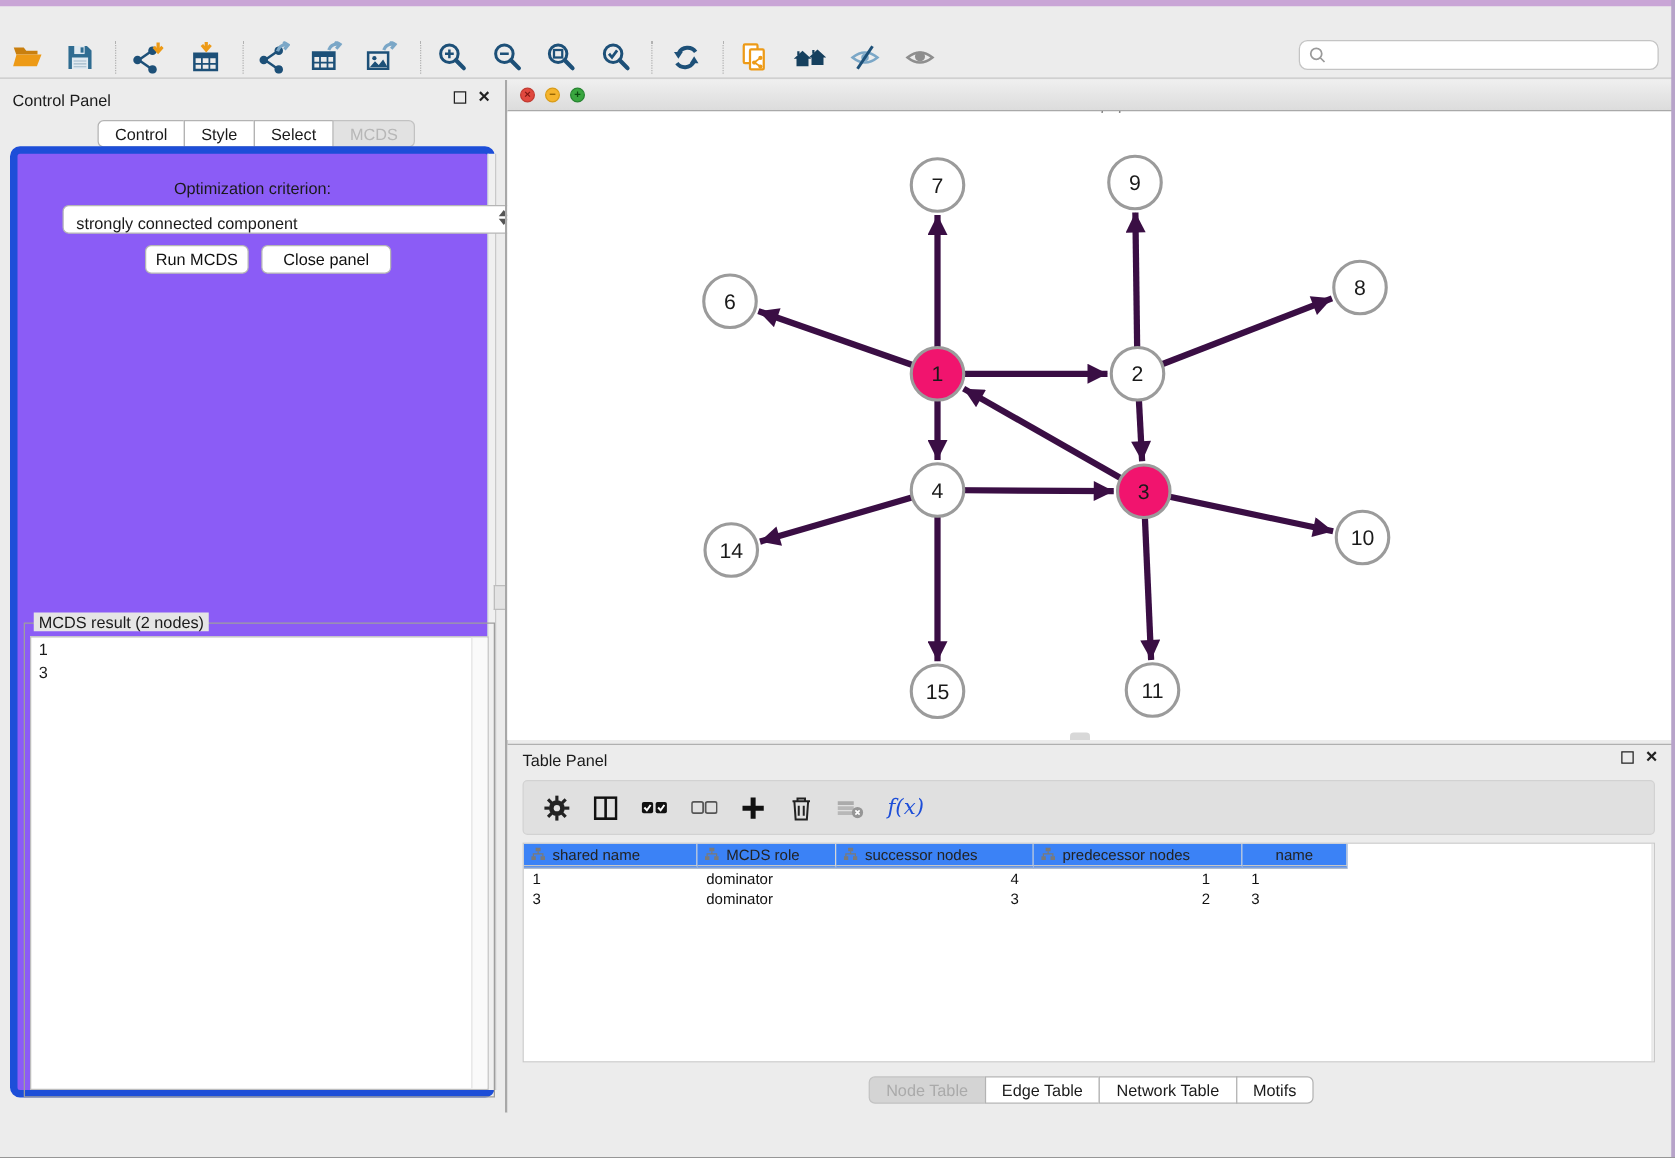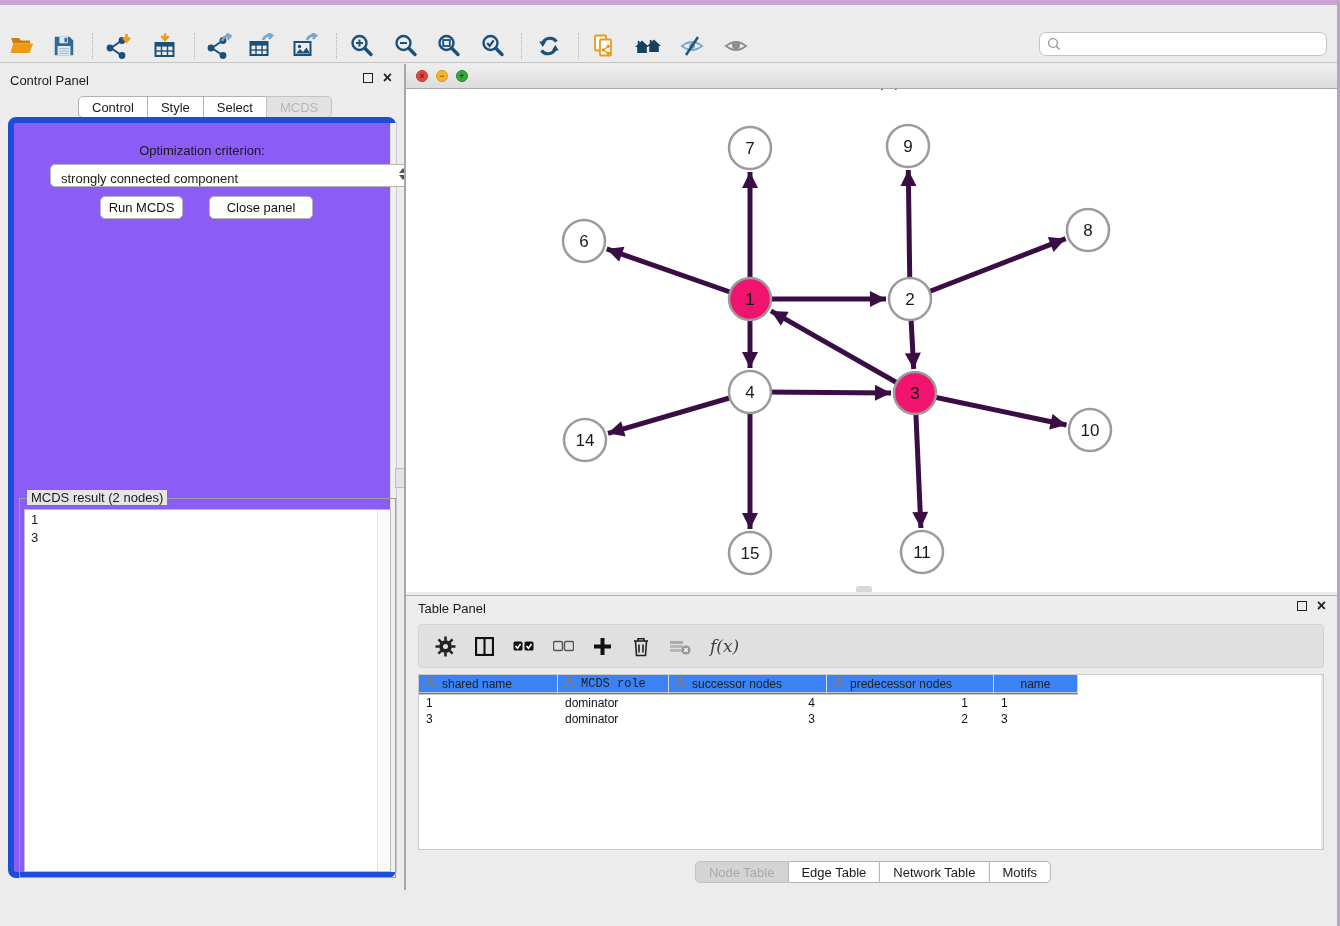--- a/index.html
+++ b/index.html
@@ -76,21 +76,21 @@
   .canvas { position:absolute; left:0; top:26px; right:0; bottom:0; background:#fff; overflow:hidden; }
   .canvas-hscroll-nub { position:absolute; left:450px; bottom:0; width:16px; height:6px; background:#d8d8d8; border-radius:3px 3px 0 0; }
 
   
   .tp { position:absolute; left:406px; top:595px; right:0; bottom:36px; background:#ececec; border-top:1px solid #b0b0b0; }
   .tp-title { position:absolute; left:12px; top:5px; font-size:13px; }
   .tp-controls { position:absolute; right:14px; top:5px; display:flex; gap:10px; align-items:center; }
   .tp-toolbar { position:absolute; left:12px; right:16px; top:28px; height:44px; background:#e0e0e0;
                 border:1px solid #d2d2d2; border-radius:4px; display:flex; align-items:center; gap:19px; padding-left:16px; }
   .tpi { display:flex; align-items:center; justify-content:center; cursor:default; }
-  .fx-label { font-family:"DejaVu Serif", serif; font-style:italic; font-size:17px; color:#404040; }
+  .fx-label { font-family:"DejaVu Serif", serif; font-style:italic; font-size:17px; color:#1d4ed8; }
   .tbl { position:absolute; left:12px; right:16px; top:78px; height:176px; background:#fff; border:1px solid #c9c9c9; overflow:hidden; }
   .tbl-header { display:flex; }
   .th { height:20px; background:#3b82f6; border-right:1px solid #d6d6d6; border-bottom:3px double #c6c6c6;
         display:flex; align-items:center; gap:6px; padding-left:6px; font-size:12px; color:#222; }
   .th.center { justify-content:center; padding-left:0; }
   .tr { display:flex; height:16px; }
   .td { font-size:12px; line-height:16px; padding-left:7px; color:#111; white-space:nowrap; overflow:hidden; }
   .td.right { text-align:right; padding-left:0; }
   .tbl-vscroll { position:absolute; right:0; top:0; bottom:0; width:2px; background:#e9e9e9; }
   .tp-tabs { position:absolute; left:50%; transform:translateX(-50%); bottom:7px; display:flex; }
@@ -324,21 +324,21 @@
     <div class="cp-content">
       <div class="cp-scrolltrack"></div>
       <div class="opt-label">Optimization criterion:</div>
       <div class="dropdown">
         <span>strongly connected component</span>
         <span class="stepper">
             <span class="tri-up"></span>
             <span class="tri-down"></span>
           </span>
       </div>
-      <div class="mac-btn" style="left:86px; width:83px;">Run MCDS</div>
+      <div class="mac-btn" style="left:102px; width:83px;">Run MCDS</div>
       <div class="mac-btn" style="left:195px; width:104px;">Close panel</div>
       <div class="result-group">
         <div class="result-title">MCDS result (2 nodes)</div>
         <div class="result-area" id="result-area">
           <div class="result-scroll"></div>
         <div class="result-line">1</div>
             <div class="result-line">3</div>
           </div>
       </div>
     </div>
@@ -510,21 +510,21 @@
       <div class="tbl-header" id="tbl-header">
           <div class="th" style="width: 139px;">
             <svg width="11" height="11" viewBox="0 0 11 11">
               <rect x="3.5" y="0" width="4" height="3" fill="#7a7a7a"></rect>
               <path d="M5.5 3 v2 M1.7 7 v-2 h7.6 v2" stroke="#7a7a7a" fill="none"></path>
               <rect x="0" y="7" width="3.6" height="3" fill="#7a7a7a"></rect>
               <rect x="7.4" y="7" width="3.6" height="3" fill="#7a7a7a"></rect>
             </svg>
             <span>shared name</span>
           </div>
-          <div class="th" style="width: 111px; font-family: Liberation Mono, monospace;">
+          <div class="th" style="width: 111px;">
             <svg width="11" height="11" viewBox="0 0 11 11">
               <rect x="3.5" y="0" width="4" height="3" fill="#7a7a7a"></rect>
               <path d="M5.5 3 v2 M1.7 7 v-2 h7.6 v2" stroke="#7a7a7a" fill="none"></path>
               <rect x="0" y="7" width="3.6" height="3" fill="#7a7a7a"></rect>
               <rect x="7.4" y="7" width="3.6" height="3" fill="#7a7a7a"></rect>
             </svg>
             <span>MCDS role</span>
           </div>
           <div class="th" style="width: 158px;">
             <svg width="11" height="11" viewBox="0 0 11 11">

